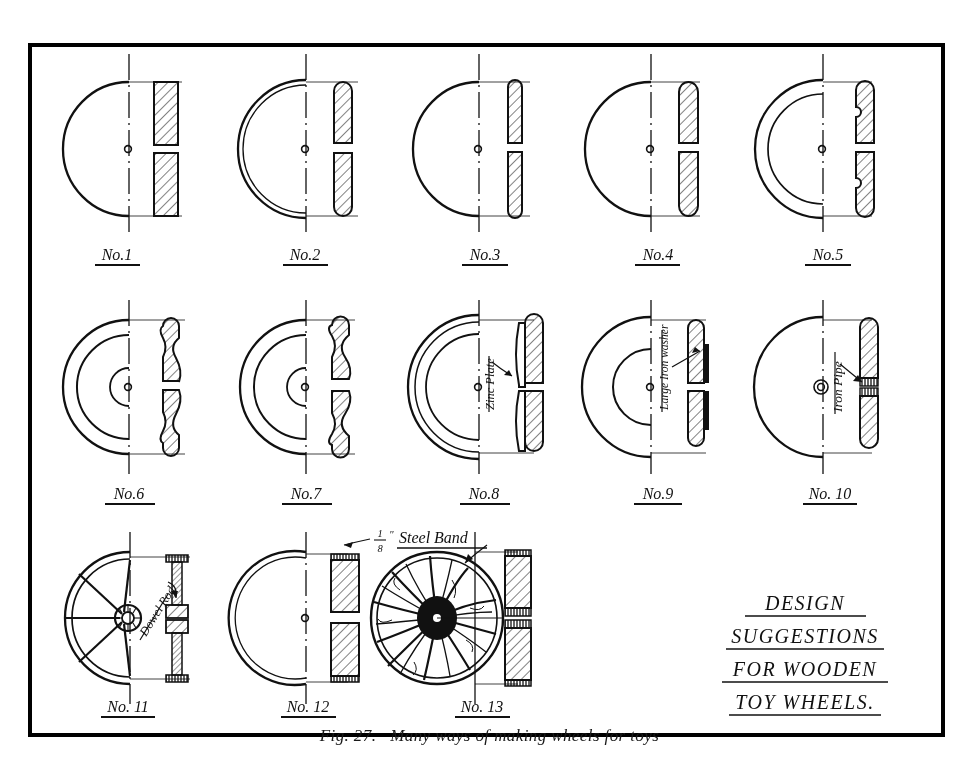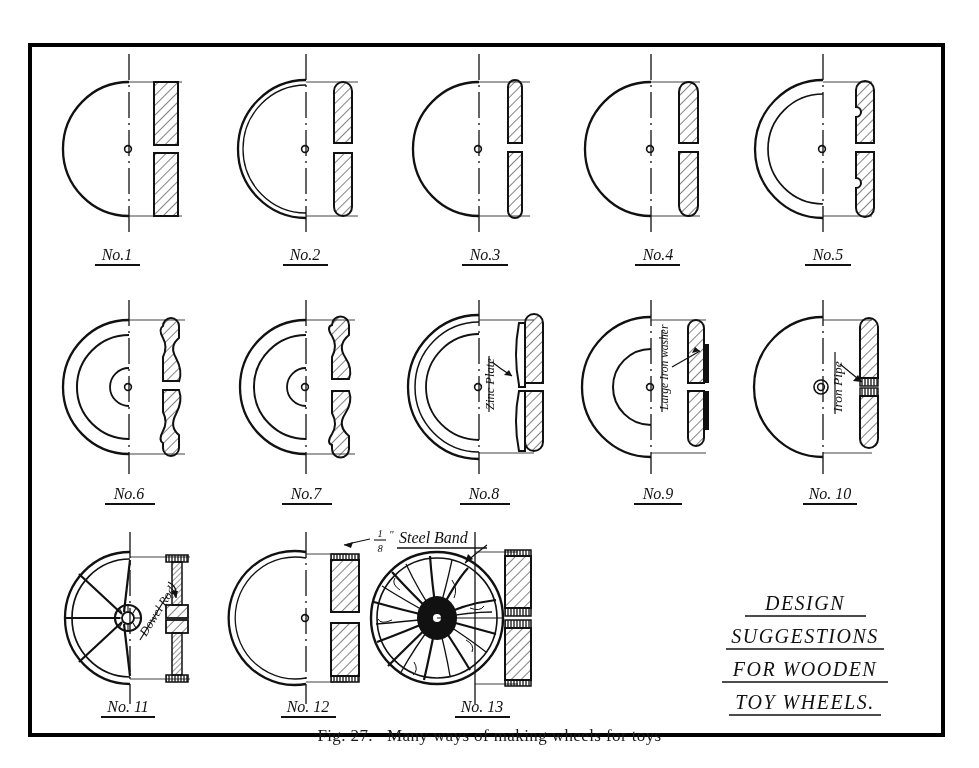--- a/index.html
+++ b/index.html
@@ -2,21 +2,21 @@
 <html><head>
 <meta charset="utf-8">
 <style>
   html,body{margin:0;padding:0;background:#ffffff;}
   body{
     width:979px;height:768px;overflow:hidden;position:relative;
     font-family:"Liberation Serif", serif;
     color:#111;
   }
   #plate{position:absolute;left:0;top:0;width:979px;height:604px;margin-top:12px;}
-  .cap-wrap{position:absolute;left:0;top:726px;width:979px;text-align:center;}
+  .cap-wrap{position:absolute;left:0;top:726px;width:979px;text-align:center;font-style:italic;}
   .caption{
     font-family:"Liberation Serif", serif;
     font-size:17px;letter-spacing:.4px;color:#1a1a1a;white-space:pre;
   }
   svg{display:block;}
   text{font-family:"Liberation Serif", serif;}
 </style>
 </head>
 <body>
 

